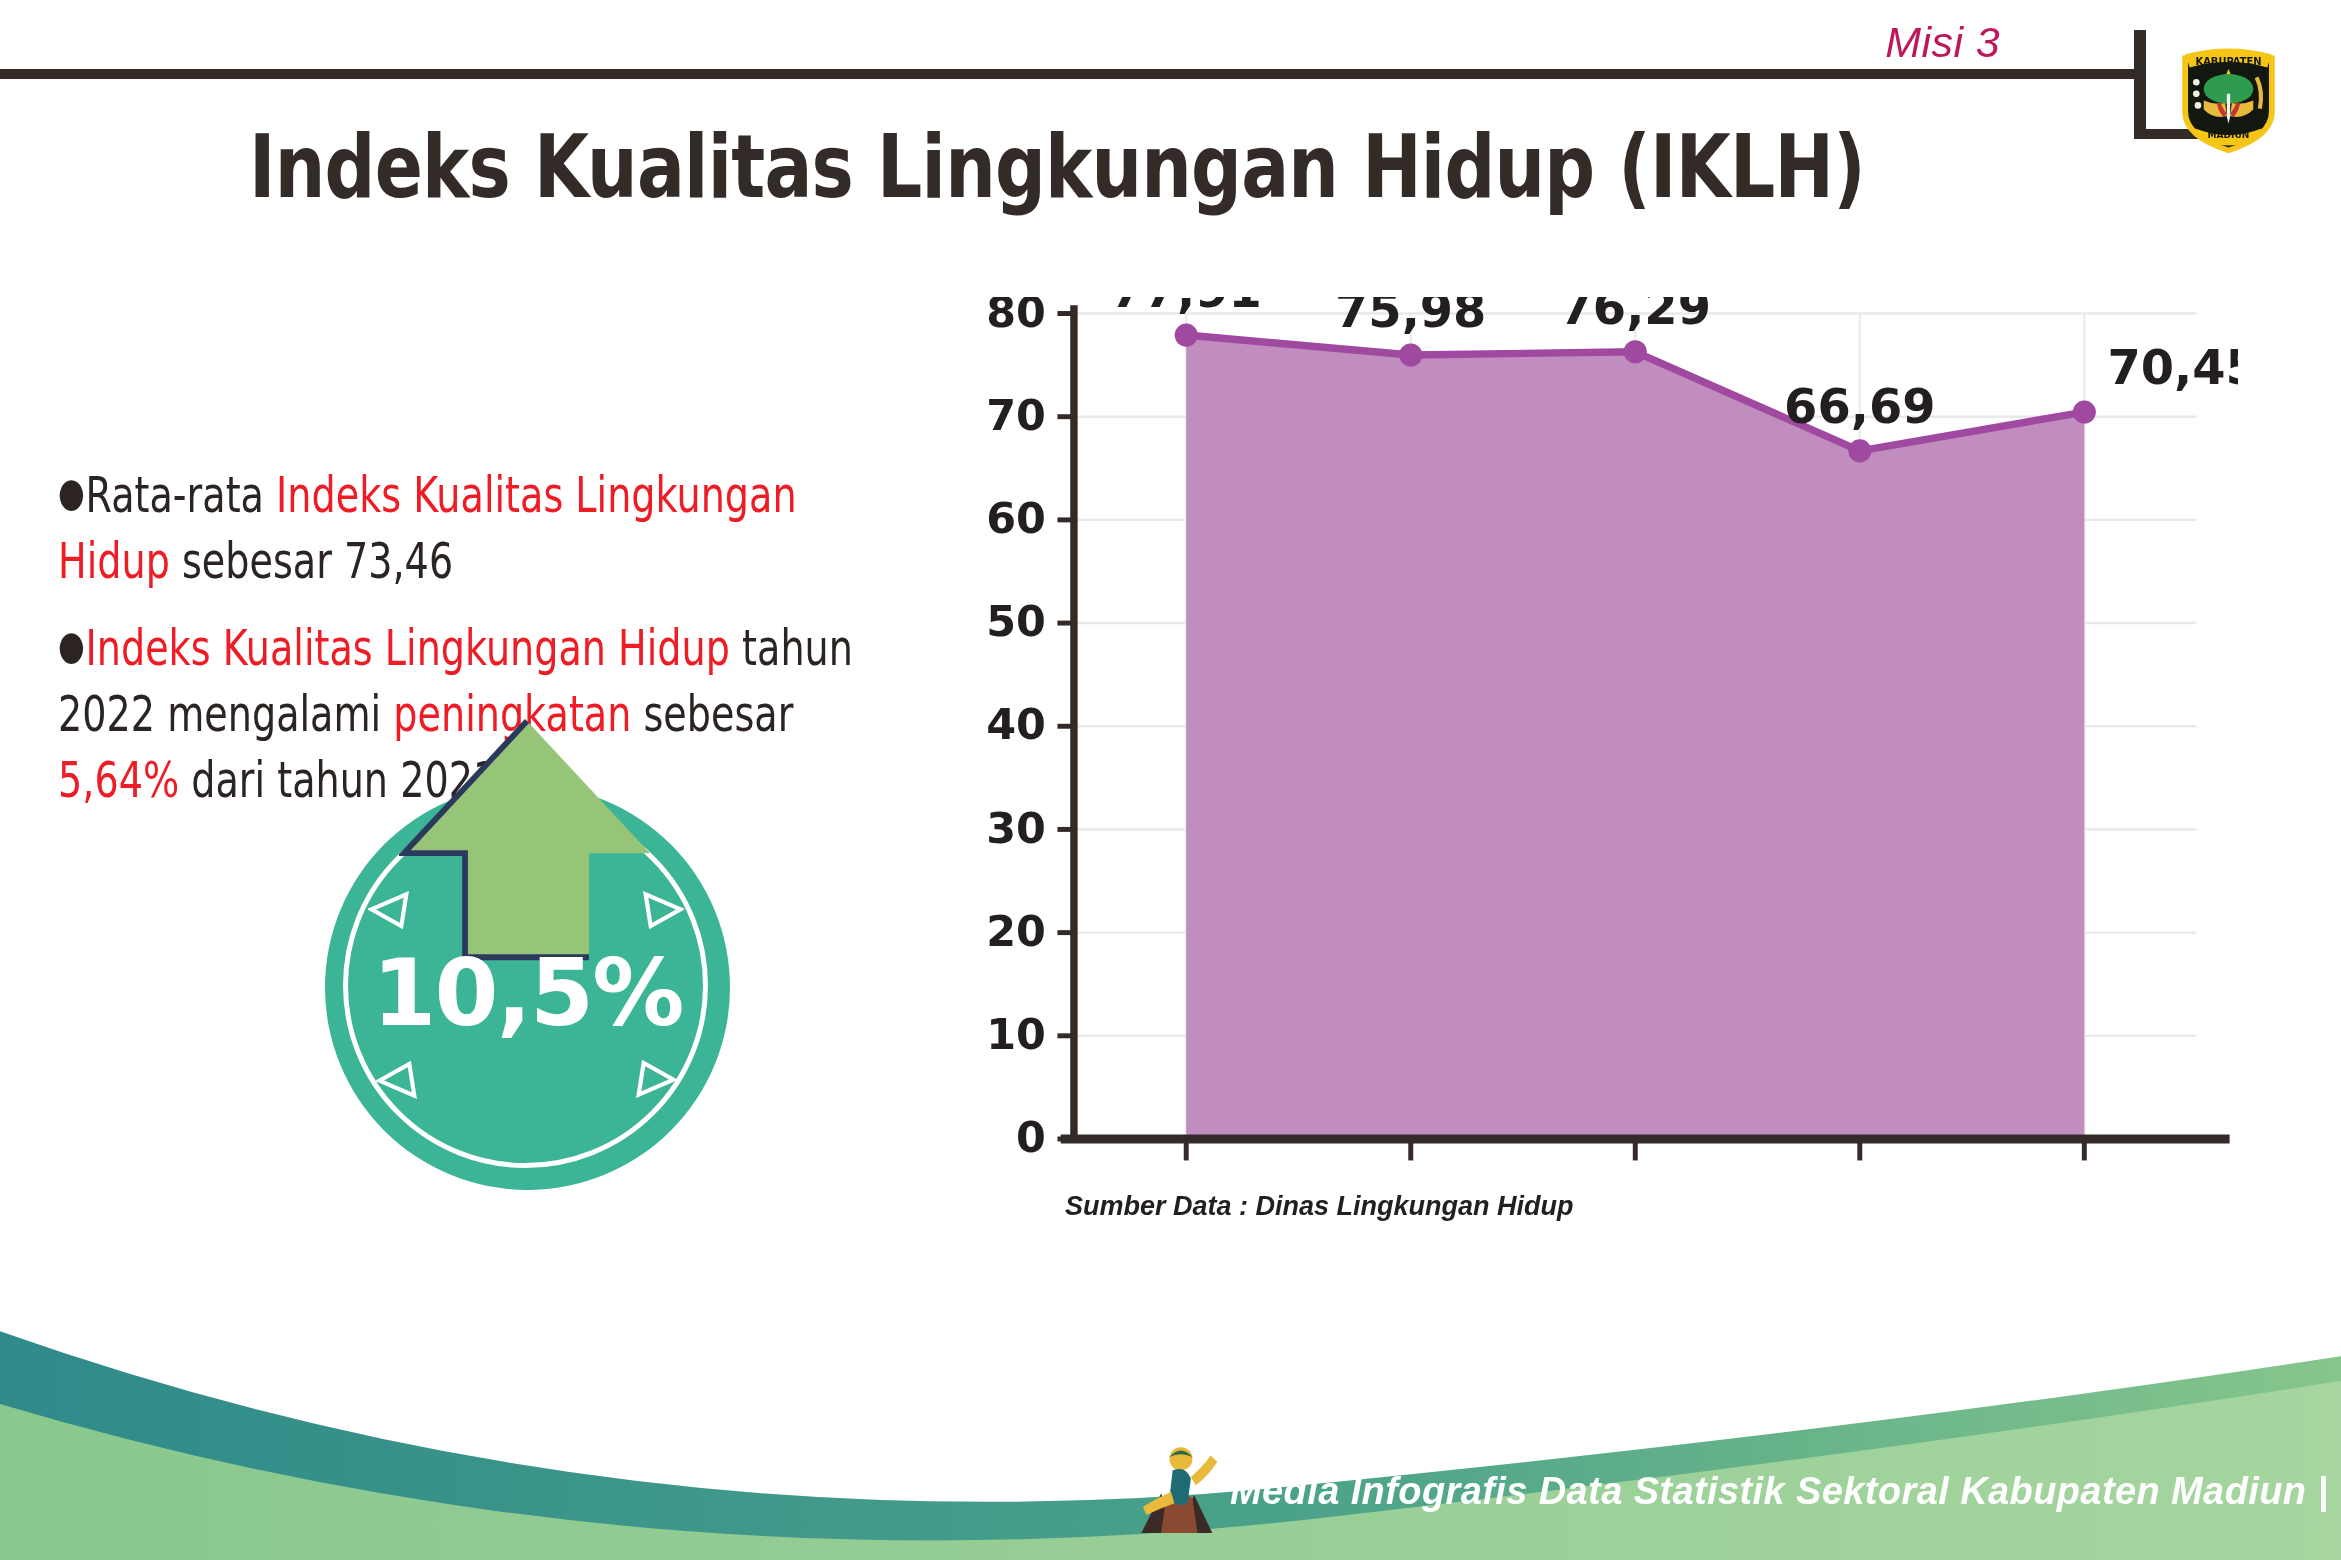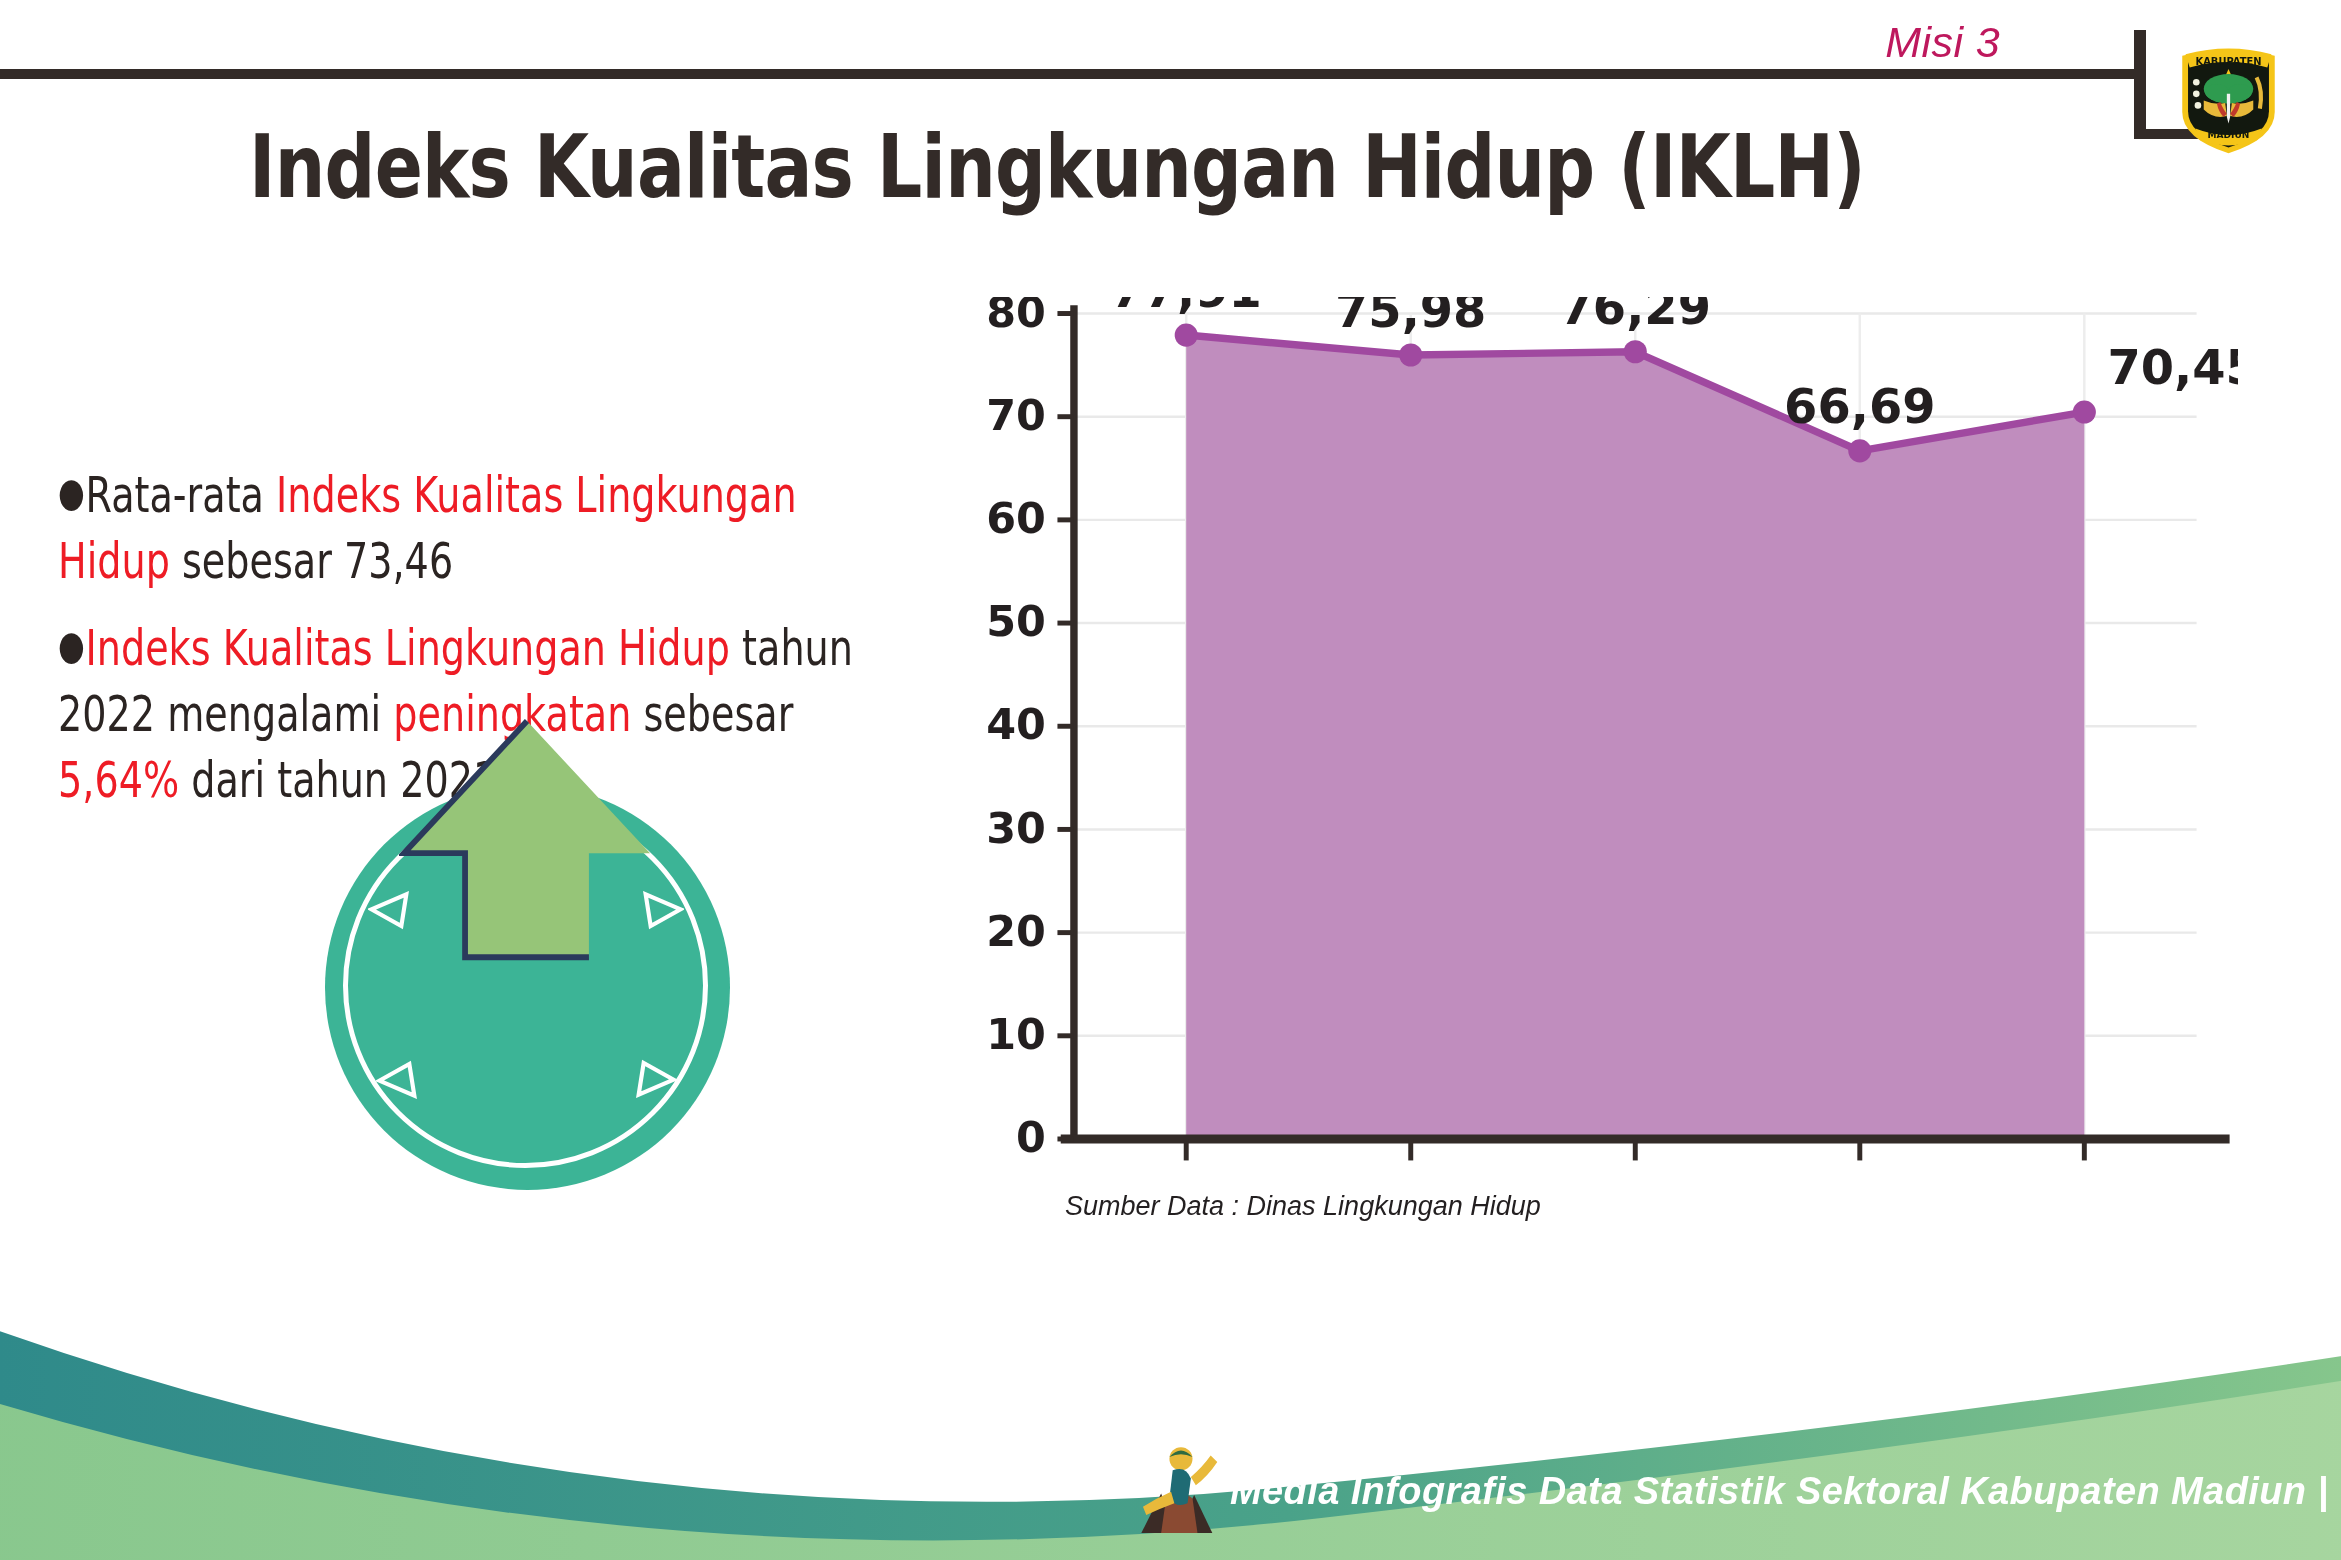--- a/index.html
+++ b/index.html
@@ -156,21 +156,21 @@
     left: 950px;
     top: 297px;
     width: 1288px;
     height: 875px;
   }
   #chart-source {
     position: absolute;
     left: 1065px;
     top: 1191px;
     font-family: "Liberation Sans", sans-serif;
-    font-weight: normal;
+    font-weight: bold;
     font-style: italic;
     font-size: 27px;
     color: #231f20;
     text-align: center;
   }
 
   
   #footer-waves {
     position: absolute;
     left: 0;
@@ -253,20 +253,21 @@
   <svg class="tick-tri" style="left:51px;top:274px;" viewBox="0 0 54 48">
     <path d="M4 26 L46 44 L40 6 Z" fill="none" stroke="#ffffff" stroke-width="5"></path>
   </svg>
   <svg class="tick-tri" style="left:307px;top:273px;" viewBox="0 0 54 48">
     <path d="M50 26 L8 44 L14 6 Z" fill="none" stroke="#ffffff" stroke-width="5"></path>
   </svg>
   <svg id="badge-arrow" viewBox="0 0 310 300">
     <path d="M155 6 L304 166 L230 166 L230 292 L80 292 L80 166 L6 166 Z" fill="#96c578"></path>
     <path d="M155 6 L6 166 L80 166 L80 292 L230 292" fill="none" stroke="#2b3a5c" stroke-width="7"></path>
   </svg>
+  <div id="badge-value">10,5%</div>
 </div>
 
 <svg id="chart" viewBox="0 0 1560 1060">
   <g id="chart-grid">
       <line x1="150" y1="895" x2="1510" y2="895" stroke="#e9e9e9" stroke-width="3"></line>
       <line x1="150" y1="770" x2="1510" y2="770" stroke="#e9e9e9" stroke-width="3"></line>
       <line x1="150" y1="645" x2="1510" y2="645" stroke="#e9e9e9" stroke-width="3"></line>
       <line x1="150" y1="520" x2="1510" y2="520" stroke="#e9e9e9" stroke-width="3"></line>
       <line x1="150" y1="395" x2="1510" y2="395" stroke="#e9e9e9" stroke-width="3"></line>
       <line x1="150" y1="270" x2="1510" y2="270" stroke="#e9e9e9" stroke-width="3"></line>

